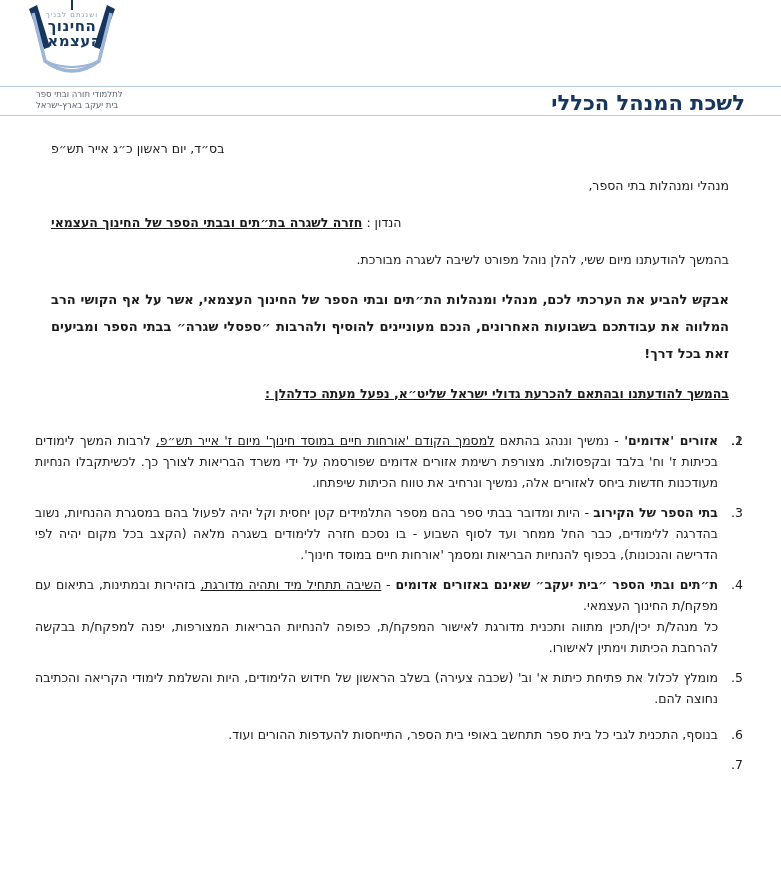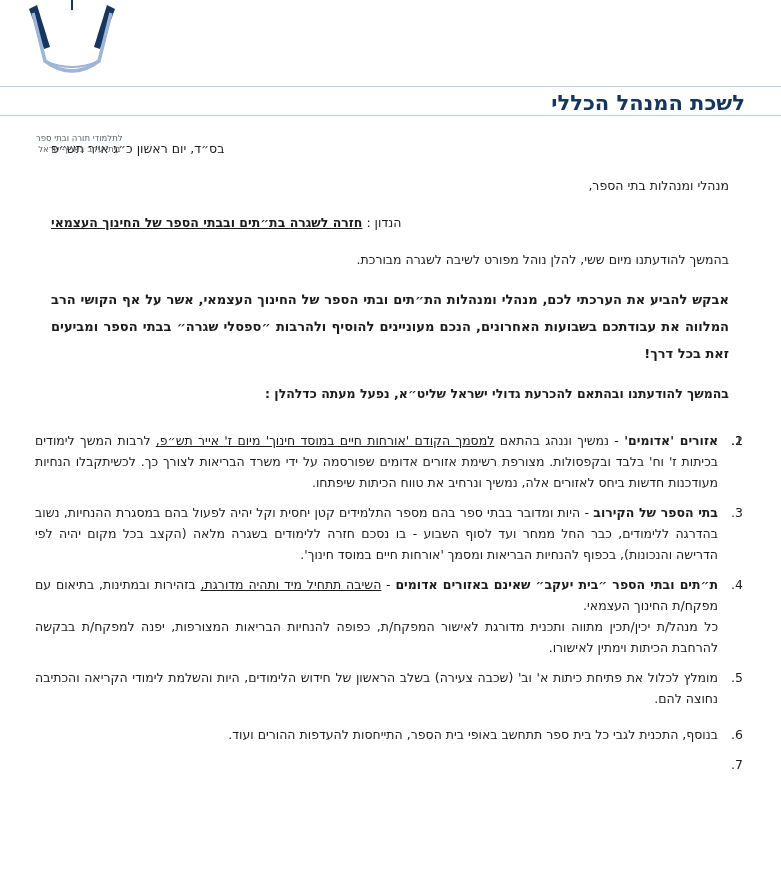--- a/index.html
+++ b/index.html
@@ -9,33 +9,33 @@
   
   .masthead{position:relative;height:122px;}
   .rule{position:absolute;left:0;right:0;height:1px;background:#b9cde4;}
   .rule-top{top:86px;}
   .rule-bottom{top:115px;}
   .logo{position:absolute;left:22px;top:0;width:100px;height:86px;text-align:center;}
   .logo svg{position:absolute;left:0;top:0;}
   .logo-textwrap{position:relative;z-index:2;}
   .motto{margin-top:11px;font-size:7px;color:#7f9dbf;letter-spacing:1px;}
   .logo-title{font-size:15px;font-weight:bold;color:#17365d;line-height:15px;letter-spacing:0.5px;}
-  .logo-subtitle{position:absolute;left:36px;top:89px;font-size:8.5px;line-height:11px;color:#53616e;text-align:center;direction:rtl;margin-top:44px;}
+  .logo-subtitle{position:absolute;left:36px;top:89px;font-size:8.5px;line-height:11px;color:#53616e;text-align:left;direction:rtl;}
   .office{position:absolute;right:36px;top:91px;font-size:21px;font-weight:bold;color:#17365d;direction:rtl;text-align:right;}
 
   
   .body{direction:rtl;padding:0 36px 0 35px;font-size:12.5px;line-height:21px;}
   .body p{margin:16px;}
   .date{margin-top:44px;text-align:left;direction:rtl;}
   .salutation{margin-top:32px;text-align:right;}
   .subject{margin-top:42px;text-align:left;}
   .subject-main{font-weight:bold;text-decoration:underline;}
   .intro{margin-top:36px;text-align:right;}
   .appreciation{margin-top:26px;font-weight:bold;font-size:13px;line-height:27px;text-align:justify;}
-  .directive{margin-top:30px;text-align:right;font-weight:600;}
+  .directive{margin-top:30px;text-align:right;text-decoration:underline;font-weight:600;}
 
   ol.directives{list-style:none;margin:26px 0 0 0;padding:0;}
   ol.directives li{position:relative;padding-right:27px;margin-bottom:9px;text-align:justify;}
   ol.directives li:nth-child(6){margin-top:15px;}
   .num{position:absolute;right:2px;top:0;}
   .b{font-weight:bold;}
   .u{text-decoration:underline;}
   .block{display:block;}
 </style>
 </head>
@@ -45,20 +45,25 @@
 
   <header class="masthead">
     <div class="logo">
       <svg width="100" height="86" viewBox="0 0 100 86" aria-hidden="true">
         <line x1="50" y1="0" x2="50" y2="10" stroke="#17365d" stroke-width="2"></line>
         <polygon points="7,9 15,5 28,47 22,49" fill="#17365d"></polygon>
         <polygon points="93,9 85,5 72,47 78,49" fill="#17365d"></polygon>
         <path d="M11,13 L23,61 Q50,81 77,61 L89,13" fill="none" stroke="#9db5d6" stroke-width="3.5"></path>
         <path d="M23,61 Q50,73 77,61" fill="none" stroke="#9db5d6" stroke-width="2"></path>
       </svg>
+      <div class="logo-textwrap">
+        <div class="motto">ושננתם לבניך</div>
+        <div class="logo-title">החינוך</div>
+        <div class="logo-title">העצמאי</div>
+      </div>
     </div>
     <div class="rule rule-top"></div>
     <div class="rule rule-bottom"></div>
     <div class="logo-subtitle">
       <div>לתלמודי תורה ובתי ספר</div>
       <div>בית יעקב בארץ-ישראל</div>
     </div>
     <div class="office">לשכת המנהל הכללי</div>
   </header>
 

